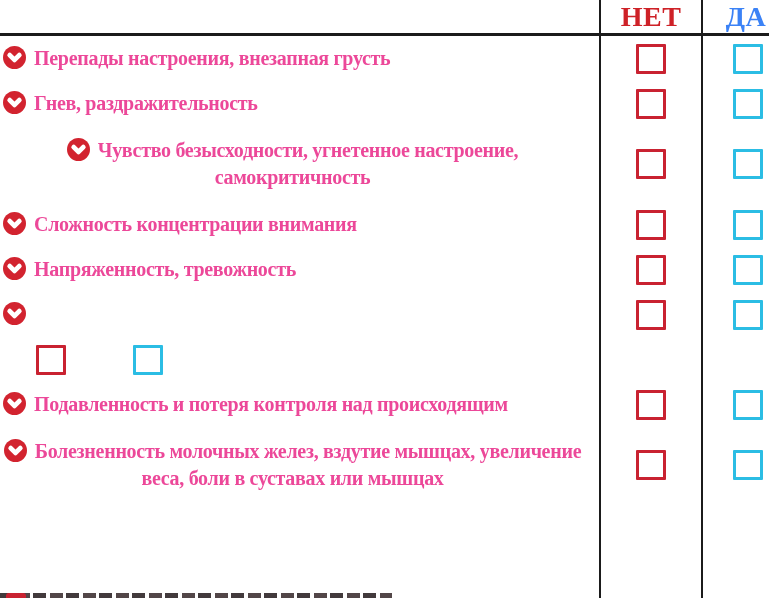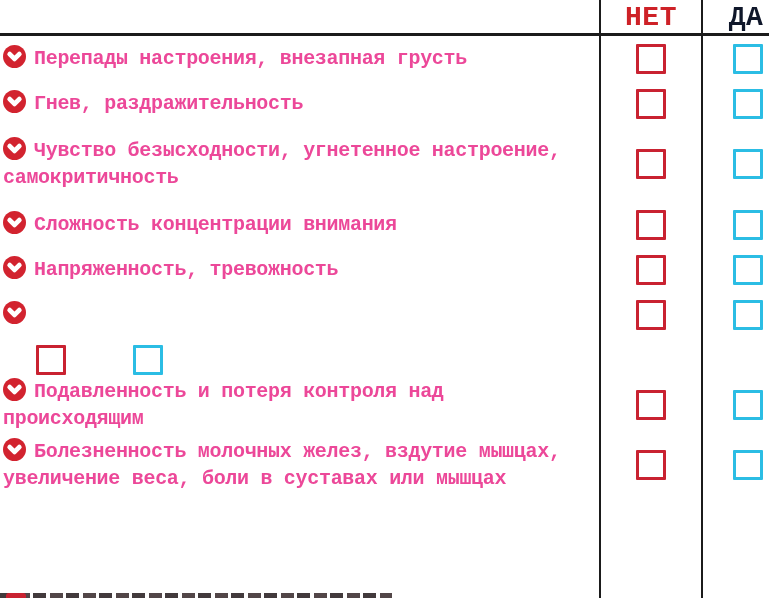--- a/index.html
+++ b/index.html
@@ -1,36 +1,36 @@
 <!DOCTYPE html>
 <html><head>
 <meta charset="utf-8">
 <style>
   html,body{margin:0;padding:0;background:#fff;}
   .page{
     position:relative;width:769px;height:598px;background:#fff;overflow:hidden;
-    font-family:Liberation Mono, monospace;
+    font-family:Liberation Serif, serif;
   }
   
   .vline{position:absolute;top:0;bottom:0;width:2px;background:#1b1b1b;}
   .vline.v1{left:599px;}
   .vline.v2{left:701px;}
   .header-rule{position:absolute;left:0;top:33px;width:769px;height:3px;background:#1b1b1b;}
   
   .header{position:absolute;left:0;top:0;width:769px;height:33px;}
   .col-head{
     position:absolute;top:1px;height:32px;display:flex;align-items:center;justify-content:center;
     font-size:28px;font-weight:bold;letter-spacing:0.5px;
   }
   .col-head.no{left:601px;width:100px;}
   .col-head.yes{left:703px;width:66px;padding-left:20px;box-sizing:border-box;}
   
   .rows{position:absolute;left:0;top:36px;width:769px;}
   .row{display:flex;align-items:center;height:45px;}
-  .row.tall{height:76px;}
+  .row.tall{height:76px;text-align:center;}
   .label-cell{
     width:600px;box-sizing:border-box;padding-left:3px;padding-right:18px;
     font-size:20px;font-weight:bold;color:#ec4899;letter-spacing:-0.3px;line-height:27px;
   }
   .cell{display:flex;align-items:center;box-sizing:border-box;}
   .cell.no{width:102px;justify-content:center;}
   .cell.yes{width:67px;}
   .cell.yes .checkbox{margin-left:31px;}
   .checkbox{width:24px;height:24px;background:#fff;border-radius:1px;}
   .checkbox.red{border:3px solid #c92231;}
@@ -44,21 +44,21 @@
   }
   .clipped-strip-icon{position:absolute;left:6px;bottom:0;width:20px;height:5px;border-radius:3px 3px 0 0;background:#c92231;}
 </style>
 </head>
 <body>
 
 <div class="page">
 
   <div class="header">
     <div class="col-head no" style="color: rgb(206, 33, 39);">НЕТ</div>
-    <div class="col-head yes" style="color: #0f172a;">ДА</div>
+    <div class="col-head yes" style="color: #3b82f6;">ДА</div>
   </div>
 
   <div class="vline v1"></div>
   <div class="vline v2"></div>
   <div class="header-rule"></div>
 
   <div class="rows">
   <div class="row">
     <div class="label-cell"><span class="row-icon"><svg width="23" height="23" viewBox="0 0 24 24">
               <circle cx="12" cy="12" r="12" fill="#d2232f"></circle>

